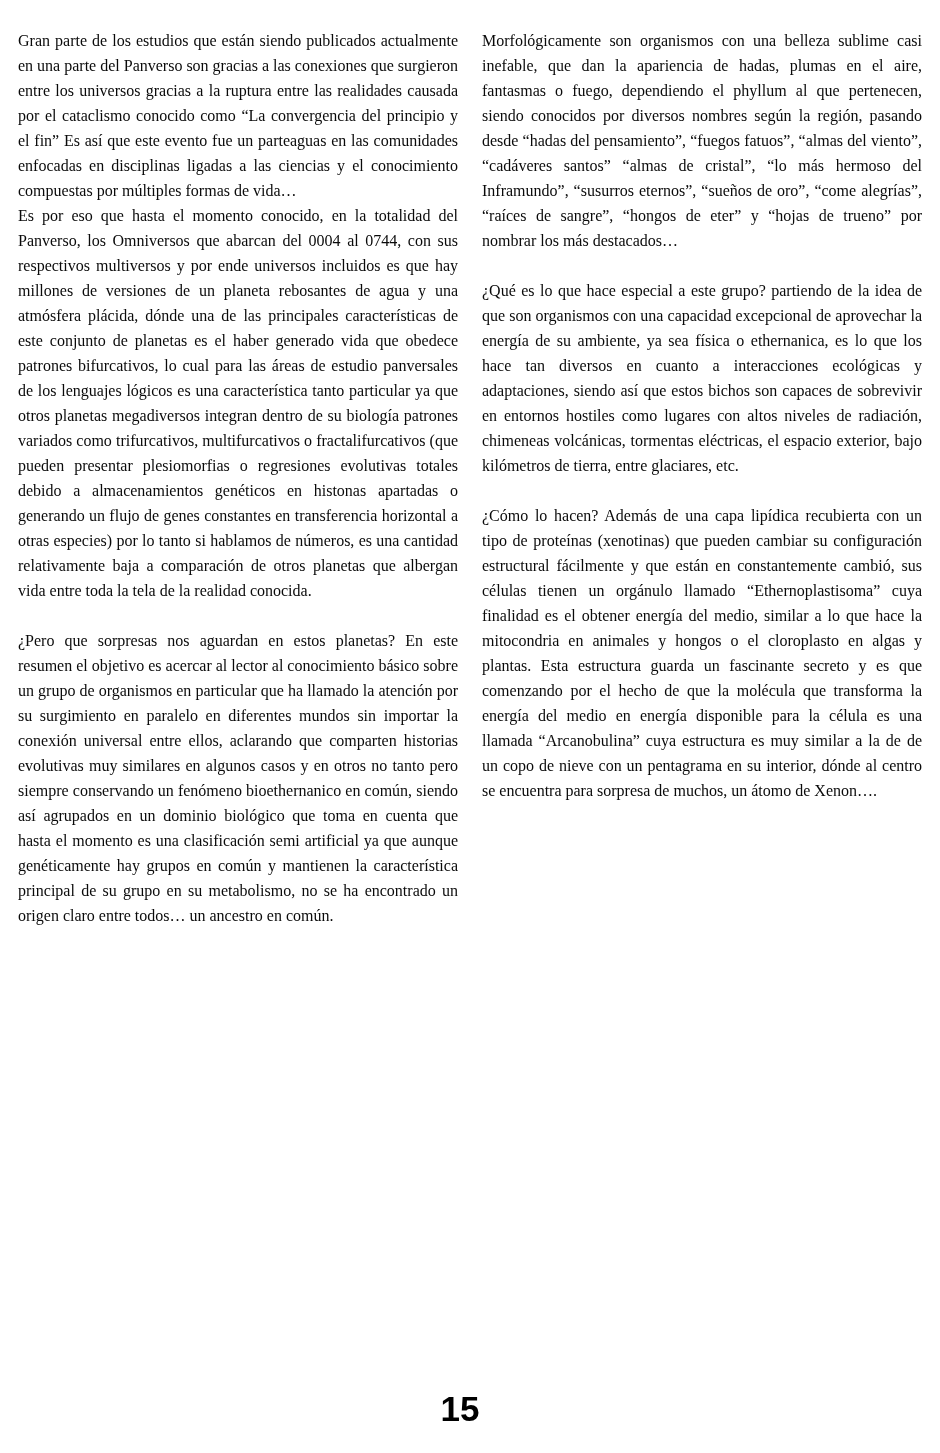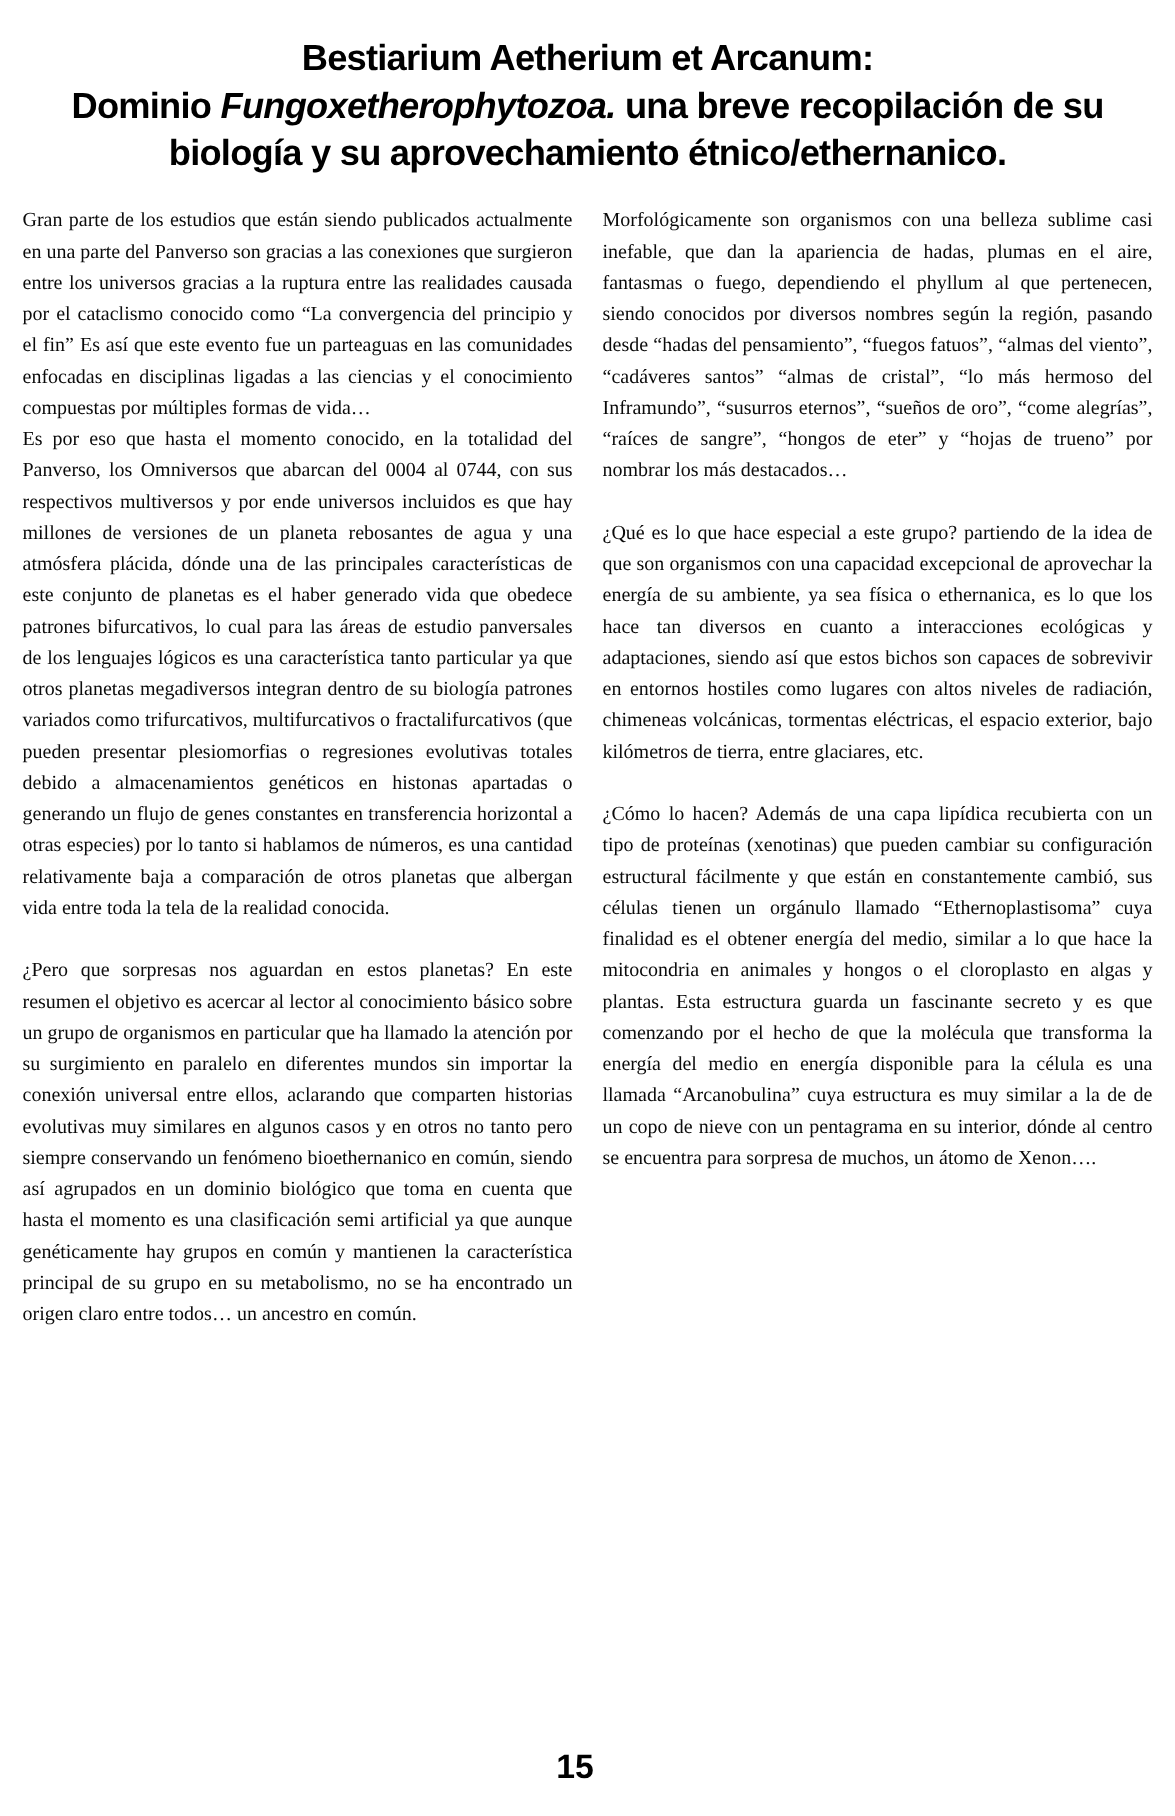--- a/index.html
+++ b/index.html
@@ -55,32 +55,29 @@
     height: 25px;
   }
   .page-number {
     position: absolute;
     left: 0;
     right: 20px;
     bottom: 24px;
     text-align: center;
     font-family: "Liberation Sans", sans-serif;
     font-weight: 700;
-    font-size: 27px;
+    font-size: 35px;
     color: #000000;
   }
 </style>
 </head>
 <body>
 
 <div class="page">
 
-  <h1 class="doc-title">
-    <span class="t-line1">Bestiarium Aetherium et Arcanum:</span><span>Dominio </span><span class="t-italic">Fungoxetherophytozoa.</span><span> una breve recopilación de su biología y su aprovechamiento étnico/ethernanico.</span>
-  </h1>
 
   <div class="columns">
     <div class="col">
         <p class="body-para">Gran parte de los estudios que están siendo publicados actualmente en una parte del Panverso son gracias a las conexiones que surgieron entre los universos gracias a la ruptura entre las realidades causada por el cataclismo conocido como “La convergencia del principio y el fin” Es así que este evento fue un parteaguas en las comunidades enfocadas en disciplinas ligadas a las ciencias y el conocimiento compuestas por múltiples formas de vida…</p>
         <p class="body-para">Es por eso que hasta el momento conocido, en la totalidad del Panverso, los Omniversos que abarcan del 0004 al 0744, con sus respectivos multiversos y por ende universos incluidos es que hay millones de versiones de un planeta rebosantes de agua y una atmósfera plácida, dónde una de las principales características de este conjunto de planetas es el haber generado vida que obedece patrones bifurcativos, lo cual para las áreas de estudio panversales de los lenguajes lógicos es una característica tanto particular ya que otros planetas megadiversos integran dentro de su biología patrones variados como trifurcativos, multifurcativos o fractalifurcativos (que pueden presentar plesiomorfias o regresiones evolutivas totales debido a almacenamientos genéticos en histonas apartadas o generando un flujo de genes constantes en transferencia horizontal a otras especies) por lo tanto si hablamos de números, es una cantidad relativamente baja a comparación de otros planetas que albergan vida entre toda la tela de la realidad conocida.</p>
         <p class="body-para"></p>
         <p class="body-para">¿Pero que sorpresas nos aguardan en estos planetas? En este resumen el objetivo es acercar al lector al conocimiento básico sobre un grupo de organismos en particular que ha llamado la atención por su surgimiento en paralelo en diferentes mundos sin importar la conexión universal entre ellos, aclarando que comparten historias evolutivas muy similares en algunos casos y en otros no tanto pero siempre conservando un fenómeno bioethernanico en común, siendo así agrupados en un dominio biológico que toma en cuenta que hasta el momento es una clasificación semi artificial ya que aunque genéticamente hay grupos en común y mantienen la característica principal de su grupo en su metabolismo, no se ha encontrado un origen claro entre todos… un ancestro en común.</p>
       </div>
     <div class="col">
         <p class="body-para">Morfológicamente son organismos con una belleza sublime casi inefable, que dan la apariencia de hadas, plumas en el aire, fantasmas o fuego, dependiendo el phyllum al que pertenecen, siendo conocidos por diversos nombres según la región, pasando desde “hadas del pensamiento”, “fuegos fatuos”, “almas del viento”, “cadáveres santos” “almas de cristal”, “lo más hermoso del Inframundo”, “susurros eternos”, “sueños de oro”, “come alegrías”, “raíces de sangre”, “hongos de eter” y “hojas de trueno” por nombrar los más destacados…</p>

